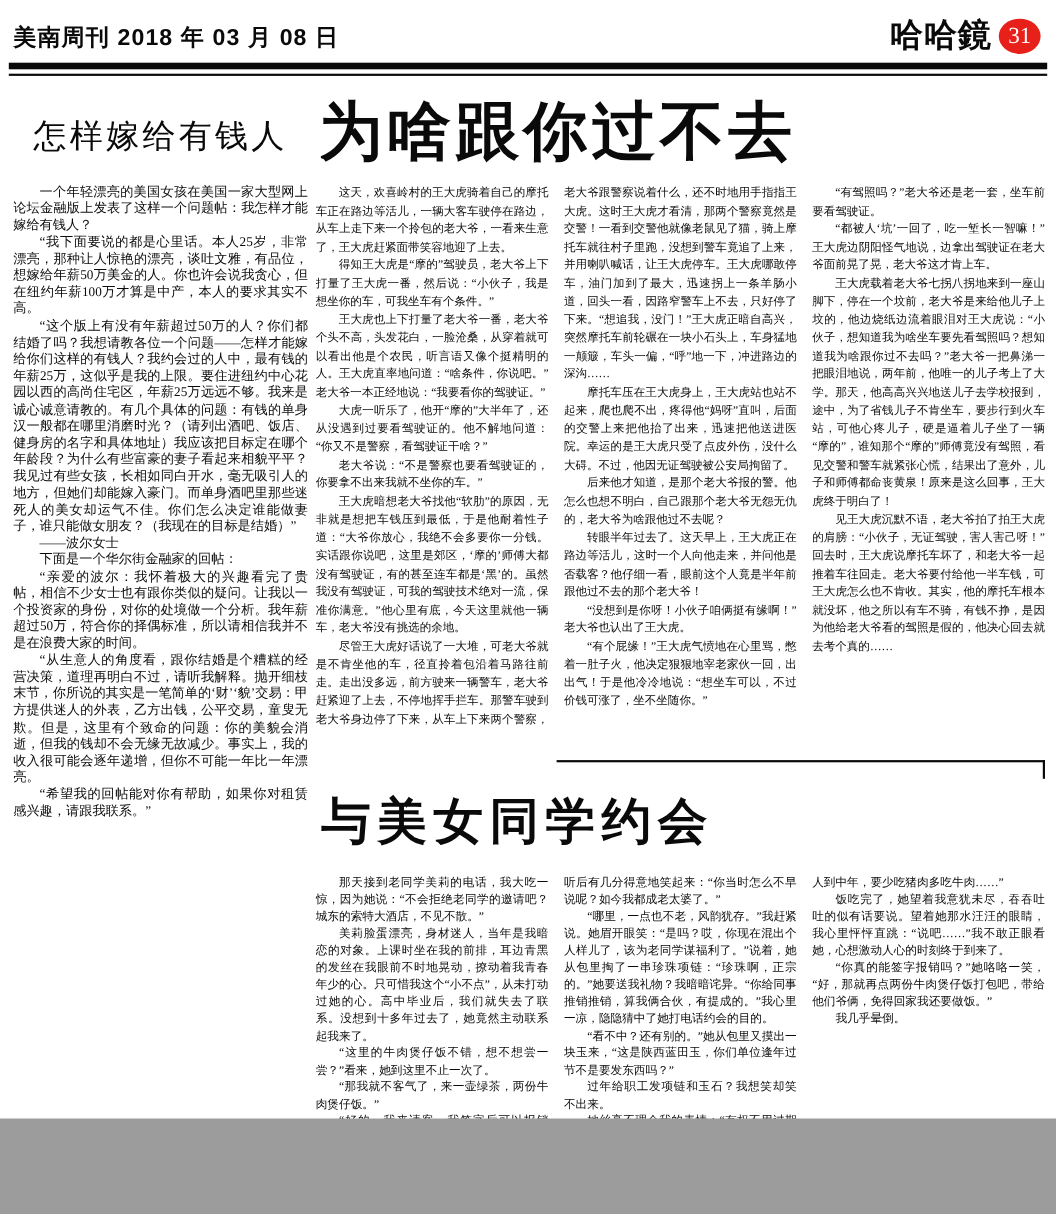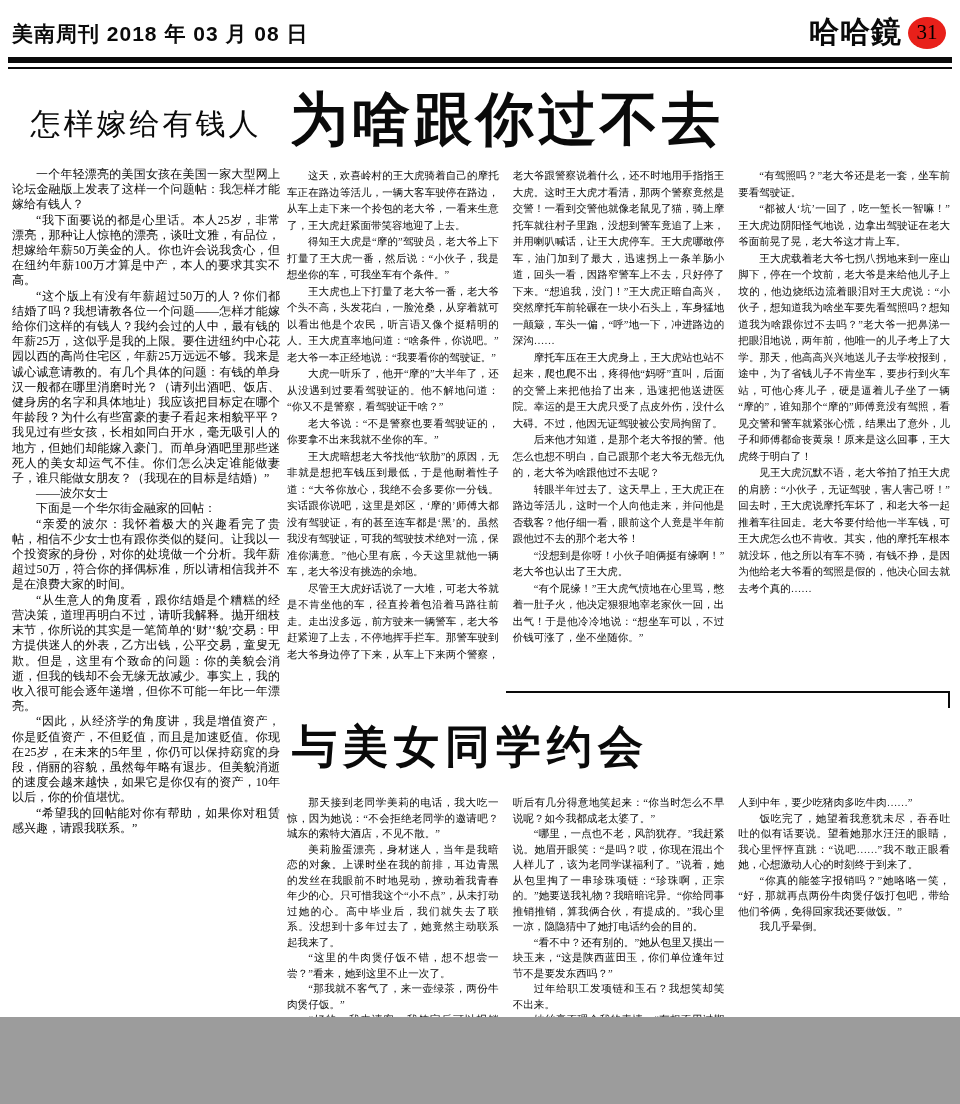--- a/index.html
+++ b/index.html
@@ -15,21 +15,21 @@
     font-size:21px;letter-spacing:1px;white-space:nowrap;
   }
   .header-right{
     position:absolute;right:14px;top:12px;display:flex;align-items:center;gap:6px;
   }
   .section-name{
     font-family:"Liberation Sans", sans-serif;font-weight:700;font-size:30px;letter-spacing:1px;
   }
   .page-badge{
     width:38px;height:32px;border-radius:50%;display:flex;align-items:center;justify-content:center;
-    color:#000000;font-family:"Liberation Serif", serif;font-size:21px;font-weight:400;
+    color:#ffffff;font-family:"Liberation Serif", serif;font-size:21px;font-weight:400;
   }
   .rule-thick{position:absolute;left:8px;top:57px;width:944px;height:6px;background:#0a0a0a;}
   .rule-thin{position:absolute;left:8px;top:67px;width:944px;height:2px;background:#0a0a0a;}
   
   .body-text p{margin:0;text-indent:2em;text-align:justify;}
   
   .left-article{position:absolute;left:12px;top:92px;width:268px;height:1002px;overflow:hidden;margin-top:12px;}
   .left-title{
     text-align:center;font-size:30px;font-weight:500;letter-spacing:3px;
     margin:0 0 22px 0;white-space:nowrap;
@@ -75,21 +75,20 @@
   <div class="left-article">
     <h2 class="left-title">怎样嫁给有钱人</h2>
     <div class="body-text">
         <p>一个年轻漂亮的美国女孩在美国一家大型网上论坛金融版上发表了这样一个问题帖：我怎样才能嫁给有钱人？</p>
         <p>“我下面要说的都是心里话。本人25岁，非常漂亮，那种让人惊艳的漂亮，谈吐文雅，有品位，想嫁给年薪50万美金的人。你也许会说我贪心，但在纽约年薪100万才算是中产，本人的要求其实不高。</p>
         <p>“这个版上有没有年薪超过50万的人？你们都结婚了吗？我想请教各位一个问题——怎样才能嫁给你们这样的有钱人？我约会过的人中，最有钱的年薪25万，这似乎是我的上限。要住进纽约中心花园以西的高尚住宅区，年薪25万远远不够。我来是诚心诚意请教的。有几个具体的问题：有钱的单身汉一般都在哪里消磨时光？（请列出酒吧、饭店、健身房的名字和具体地址）我应该把目标定在哪个年龄段？为什么有些富豪的妻子看起来相貌平平？我见过有些女孩，长相如同白开水，毫无吸引人的地方，但她们却能嫁入豪门。而单身酒吧里那些迷死人的美女却运气不佳。你们怎么决定谁能做妻子，谁只能做女朋友？（我现在的目标是结婚）”</p>
         <p>——波尔女士</p>
         <p>下面是一个华尔街金融家的回帖：</p>
         <p>“亲爱的波尔：我怀着极大的兴趣看完了贵帖，相信不少女士也有跟你类似的疑问。让我以一个投资家的身份，对你的处境做一个分析。我年薪超过50万，符合你的择偶标准，所以请相信我并不是在浪费大家的时间。</p>
         <p>“从生意人的角度看，跟你结婚是个糟糕的经营决策，道理再明白不过，请听我解释。抛开细枝末节，你所说的其实是一笔简单的‘财’‘貌’交易：甲方提供迷人的外表，乙方出钱，公平交易，童叟无欺。但是，这里有个致命的问题：你的美貌会消逝，但我的钱却不会无缘无故减少。事实上，我的收入很可能会逐年递增，但你不可能一年比一年漂亮。</p>
-        <p>“因此，从经济学的角度讲，我是增值资产，你是贬值资产，不但贬值，而且是加速贬值。你现在25岁，在未来的5年里，你仍可以保持窈窕的身段，俏丽的容貌，虽然每年略有退步。但美貌消逝的速度会越来越快，如果它是你仅有的资产，10年以后，你的价值堪忧。</p>
         <p>“希望我的回帖能对你有帮助，如果你对租赁感兴趣，请跟我联系。”</p>
       </div>
   </div>
 
   <h1 class="main-title">为啥跟你过不去</h1>
   <div class="main-body body-text">
       <p>这天，欢喜岭村的王大虎骑着自己的摩托车正在路边等活儿，一辆大客车驶停在路边，从车上走下来一个拎包的老大爷，一看来生意了，王大虎赶紧面带笑容地迎了上去。</p>
       <p>得知王大虎是“摩的”驾驶员，老大爷上下打量了王大虎一番，然后说：“小伙子，我是想坐你的车，可我坐车有个条件。”</p>
       <p>王大虎也上下打量了老大爷一番，老大爷个头不高，头发花白，一脸沧桑，从穿着就可以看出他是个农民，听言语又像个挺精明的人。王大虎直率地问道：“啥条件，你说吧。”老大爷一本正经地说：“我要看你的驾驶证。”</p>
       <p>大虎一听乐了，他开“摩的”大半年了，还从没遇到过要看驾驶证的。他不解地问道：“你又不是警察，看驾驶证干啥？”</p>

